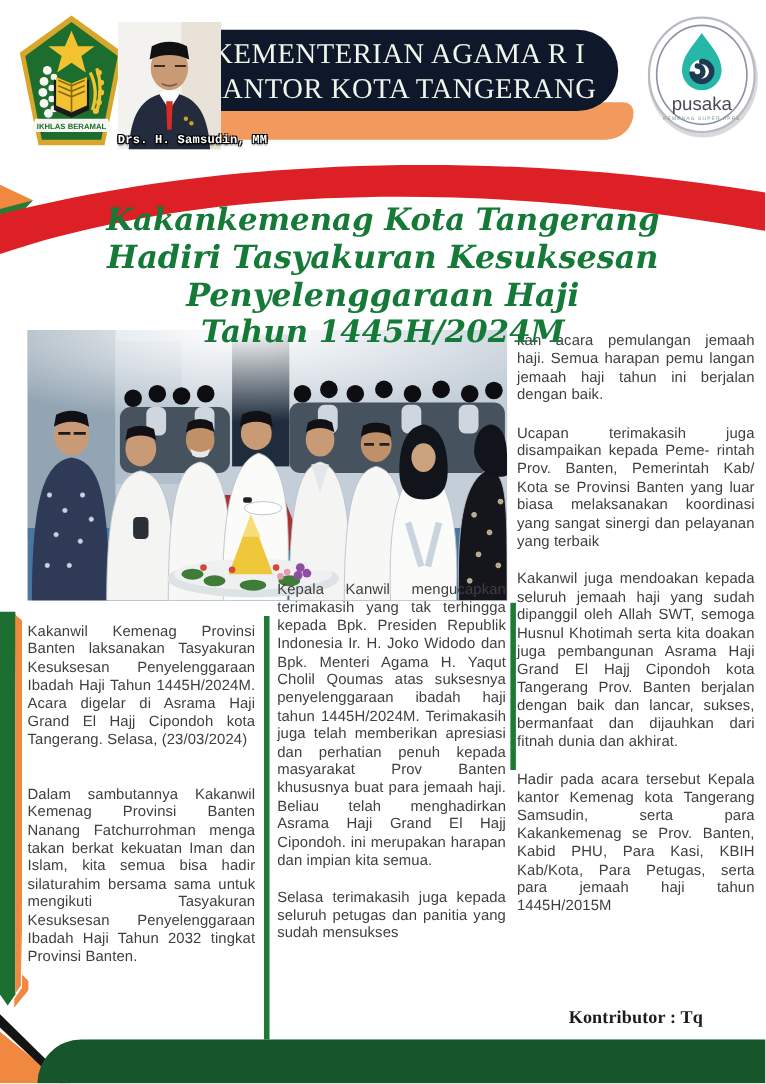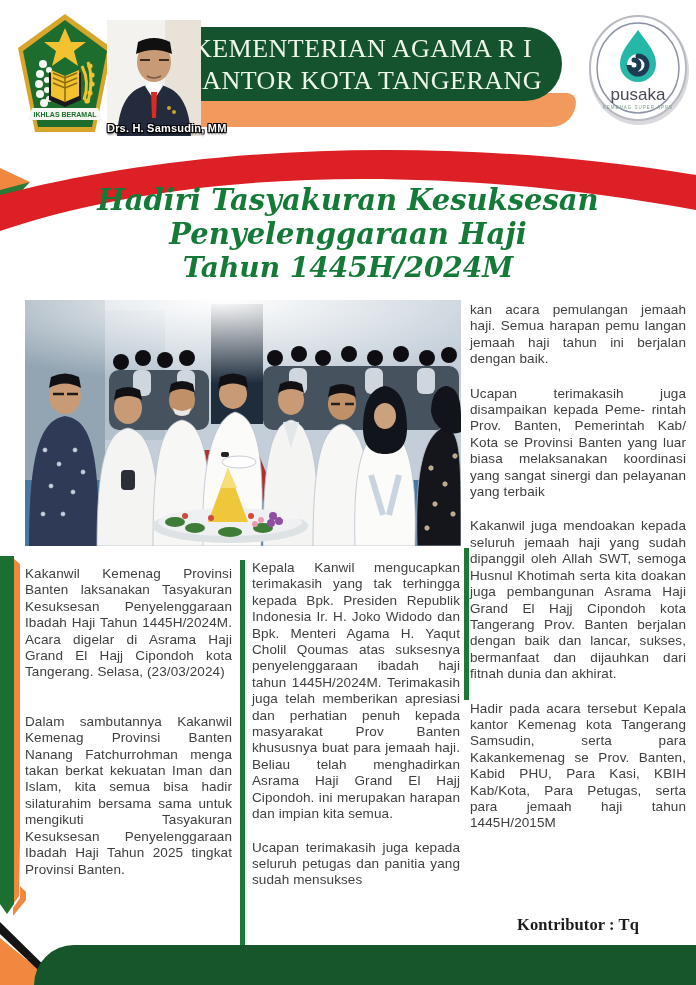--- a/index.html
+++ b/index.html
@@ -2,33 +2,33 @@
 <html><head>
 <meta charset="utf-8">
 <style>
   html,body{margin:0;padding:0;background:#ffffff;}
   #page{
     position:relative;width:696px;height:985px;background:#ffffff;overflow:hidden;
     font-family:"Liberation Sans",sans-serif;
   }
   
   .kemenag-logo{position:absolute;left:16px;top:12px;width:98px;height:126px;}
-  .official-photo{position:absolute;left:107px;top:20px;width:80px;height:116px;z-index:5;}
+  .official-photo{position:absolute;left:107px;top:20px;width:80px;height:116px;z-index:5;font-family:Liberation Mono, monospace;}
   .official-name{
     position:absolute;left:0;bottom:2px;width:100%;text-align:center;
     font-size:11px;font-weight:bold;color:#ffffff;letter-spacing:.2px;
     text-shadow:-1px -1px 0 #000,1px -1px 0 #000,-1px 1px 0 #000,1px 1px 0 #000,0 2px 2px #000;
     white-space:nowrap;
   }
   .banner-shadow{
     position:absolute;left:176px;top:93px;width:400px;height:34px;background:#f29a5d;
     border-radius:10px 10px 28px 28px;z-index:2;
   }
   .banner{
-    position:absolute;left:163px;top:27px;width:399px;height:74px;background:#14532d;
+    position:absolute;left:163px;top:27px;width:399px;height:74px;background:#0f172a;
     border-radius:30px 40px 40px 30px;z-index:3;display:flex;flex-direction:column;
     justify-content:center;align-items:center;gap:1px;
   }
   .banner div{
     font-family:"Liberation Serif",serif;color:#eef7ea;font-size:26px;line-height:31px;
     letter-spacing:.5px;white-space:nowrap;
   }
   .pusaka-logo{position:absolute;left:588px;top:14px;width:102px;height:112px;}
   
   .swoosh{position:absolute;left:0;top:130px;width:696px;height:110px;z-index:1;}
@@ -52,21 +52,21 @@
   }
   
   .col{
     position:absolute;color:#3f3f3f;font-size:13.5px;line-height:16.4px;
     text-align:justify;letter-spacing:.1px;
   }
   .col p{margin:0 0 17px 0;}
   .col .kicker{margin:0 0 2px 0;text-align:left;}
   .col-left{left:25px;top:566px;width:207px;}
   .col-left p.p2{margin-top:33px;}
-  .col-mid{left:252px;top:560px;width:208px;}
+  .col-mid{left:252px;top:528px;width:208px;}
   .col-mid p.p2{margin-top:16px;}
   .col-right{left:470px;top:302px;width:216px;}
   .col-right p{margin:0 0 18px 0;}
   .credits{
     margin-top:10px;text-align:center;font-family:"Liberation Serif",serif;
     font-weight:bold;color:#1c1c1c;font-size:16.5px;line-height:30px;white-space:pre;
   }
 </style>
 </head>
 <body>
@@ -153,20 +153,21 @@
     <text x="50" y="95" text-anchor="middle" font-size="4.5" fill="#7aa08a" letter-spacing="1">KEMENAG SUPER APPS</text>
   </svg>
 
   <svg class="swoosh" viewBox="0 0 696 110" preserveAspectRatio="none">
     <polygon points="0,38 30,52 0,62" fill="#f0883f"></polygon>
     <polygon points="0,60 30,52 0,84" fill="#2a7a35"></polygon>
     <path d="M0,65 C180,18 430,2 696,45 L696,80 C430,32 180,40 0,101 Z" fill="#dd1f26"></path>
   </svg>
 
   <div class="headline">
+    <div class="t1">Kakankemenag Kota Tangerang</div>
     <div class="t2">Hadiri Tasyakuran Kesuksesan Penyelenggaraan Haji</div>
     <div class="t3">Tahun 1445H/2024M</div>
   </div>
 
   <svg class="event-photo" viewBox="0 0 436 246">
     <defs>
       <radialGradient id="glow" cx="0.45" cy="0" r="0.7">
         <stop offset="0" stop-color="#ffffff"></stop>
           <stop offset="1" stop-color="#ffffff" stop-opacity="0"></stop>
       </radialGradient>
@@ -330,26 +331,26 @@
   <div class="divider-2"></div>
 
   <svg class="corner-orange" viewBox="0 0 70 65">
     <polygon points="0,18 0,65 58,65" fill="#f0883f"></polygon>
     <polygon points="0,2 0,14 54,65 64,65" fill="#141414"></polygon>
   </svg>
   <div class="bottom-bar"></div>
 
   <div class="col col-left">
     <p>Kakanwil Kemenag Provinsi Banten laksanakan Tasyakuran Kesuksesan Penyelenggaraan Ibadah Haji Tahun 1445H/2024M. Acara digelar di Asrama Haji Grand El Hajj Cipondoh kota Tangerang. Selasa, (23/03/2024)</p>
-    <p class="p2">Dalam sambutannya Kakanwil Kemenag Provinsi Banten Nanang Fatchurrohman menga takan berkat kekuatan Iman dan Islam, kita semua bisa hadir silaturahim bersama sama untuk mengikuti Tasyakuran Kesuksesan Penyelenggaraan Ibadah Haji Tahun 2025 tingkat Provinsi Banten.</p>
+    <p class="p2">Dalam sambutannya Kakanwil Kemenag Provinsi Banten Nanang Fatchurrohman menga takan berkat kekuatan Iman dan Islam, kita semua bisa hadir silaturahim bersama sama untuk mengikuti Tasyakuran Kesuksesan Penyelenggaraan Ibadah Haji Tahun 2032 tingkat Provinsi Banten.</p>
   </div>
 
   <div class="col col-mid">
     <p>Kepala Kanwil mengucapkan terimakasih yang tak terhingga kepada Bpk. Presiden Republik Indonesia Ir. H. Joko Widodo dan Bpk. Menteri Agama H. Yaqut Cholil Qoumas atas suksesnya penyelenggaraan ibadah haji tahun 1445H/2024M. Terimakasih juga telah memberikan apresiasi dan perhatian penuh kepada masyarakat Prov Banten khususnya buat para jemaah haji. Beliau telah menghadirkan Asrama Haji Grand El Hajj Cipondoh. ini merupakan harapan dan impian kita semua.</p>
-    <p class="p2">Ucapan terimakasih juga kepada seluruh petugas dan panitia yang sudah mensukses</p>
+    <p class="p2">Selasa terimakasih juga kepada seluruh petugas dan panitia yang sudah mensukses</p>
   </div>
 
   <div class="col col-right">
     <p>kan acara pemulangan jemaah haji. Semua harapan pemu langan jemaah haji tahun ini berjalan dengan baik.</p>
     <p>Ucapan terimakasih juga disampaikan kepada Peme- rintah Prov. Banten, Pemerintah Kab/ Kota se Provinsi Banten yang luar biasa melaksanakan koordinasi yang sangat sinergi dan pelayanan yang terbaik</p>
     <p>Kakanwil juga mendoakan kepada seluruh jemaah haji yang sudah dipanggil oleh Allah SWT, semoga Husnul Khotimah serta kita doakan juga pembangunan Asrama Haji Grand El Hajj Cipondoh kota Tangerang Prov. Banten berjalan dengan baik dan lancar, sukses, bermanfaat dan dijauhkan dari fitnah dunia dan akhirat.</p>
     <p>Hadir pada acara tersebut Kepala kantor Kemenag kota Tangerang Samsudin, serta para Kakankemenag se Prov. Banten, Kabid PHU, Para Kasi, KBIH Kab/Kota, Para Petugas, serta para jemaah haji tahun 1445H/2015M</p>
     <div class="credits">
       <div>Kontributor : Tq</div>
       

